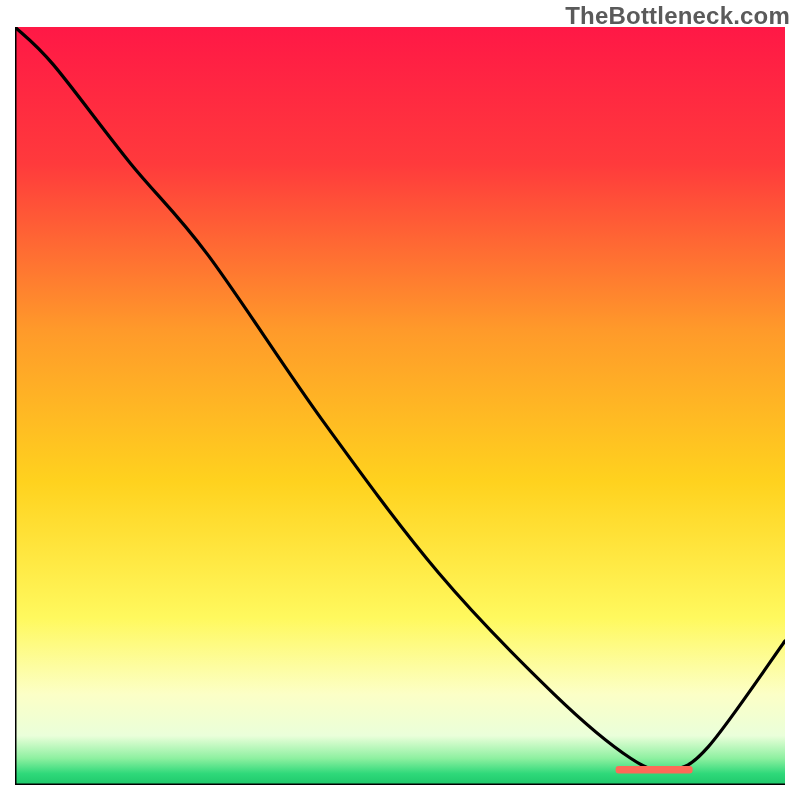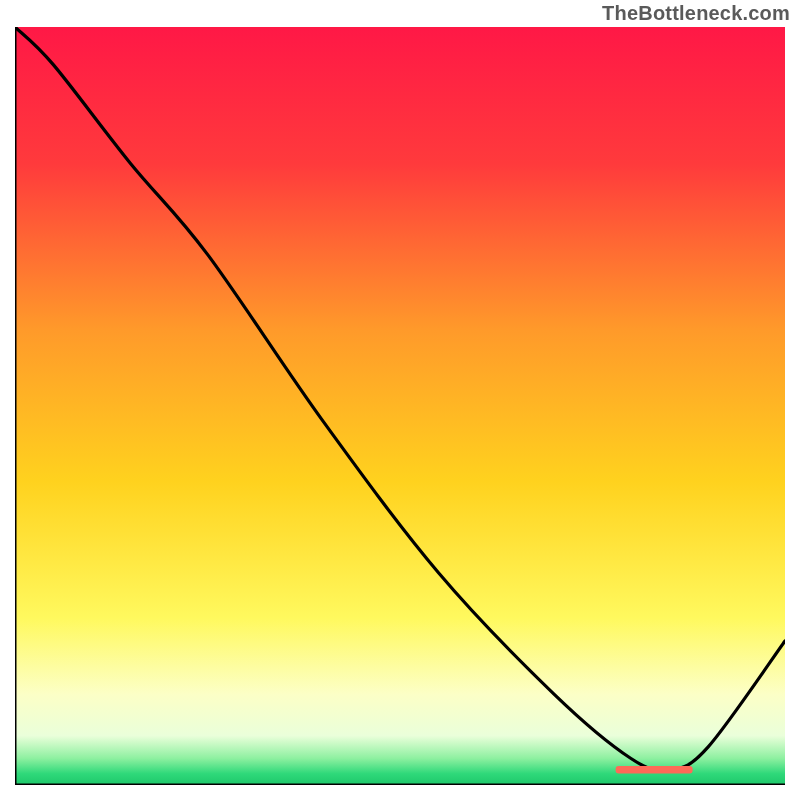--- a/index.html
+++ b/index.html
@@ -13,21 +13,21 @@
   }
   .canvas {
     position: relative;
     width: 800px;
     height: 800px;
   }
   .watermark {
     position: absolute;
     top: 2px;
     right: 10px;
-    font-size: 20px;
+    font-size: 24px;
     font-weight: 600;
     color: #5a5a5a;
     letter-spacing: 0.2px;
     z-index: 20;
   }
   .plot-frame {
     position: absolute;
     left: 15px;
     top: 27px;
     width: 770px;

